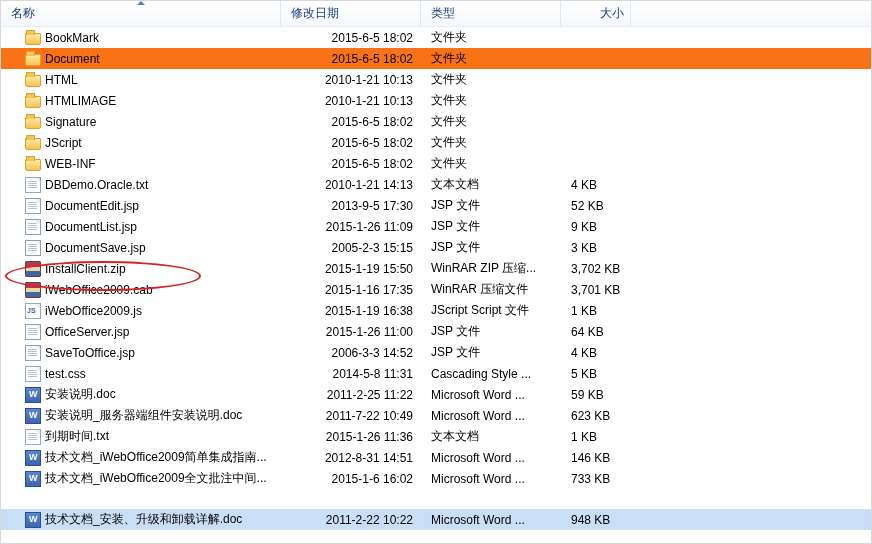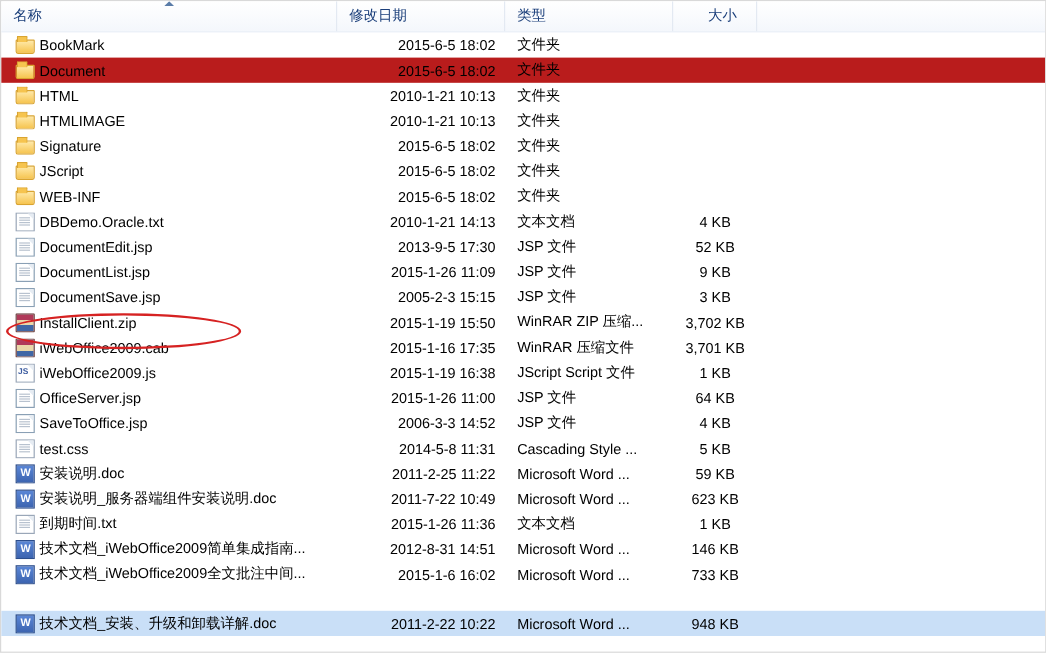--- a/index.html
+++ b/index.html
@@ -25,43 +25,43 @@
     padding: 4px 8px 4px 10px;
     border-right: 1px solid #e3e9f2;
     display: flex;
     align-items: center;
     white-space: nowrap;
     position: relative;
   }
   .col-name { width: 280px; }
   .col-date { width: 140px; text-align: right; }
   .col-type { width: 140px; }
-  .col-size { width: 70px; text-align: center; justify-content: flex-end; padding-right: 16px;}
+  .col-size { width: 70px; text-align: center; justify-content: flex-end; padding-right: 6px;}
   .sort-indicator {
     position: absolute;
     top: 0px;
     left: 50%;
     transform: translateX(-50%);
     width: 0; height: 0;
     border-left: 4px solid transparent;
     border-right: 4px solid transparent;
     border-bottom: 4px solid #5a7ca8;
   }
   .rows { }
   .row {
     display: flex;
     height: 21px;
     align-items: center;
     color: #000;
   }
-  .row.sel-light { background: #b91c1c; }
+  .row.sel-light { background: #f97316; }
   .row.sel-strong { background: #c9dff7; margin-top: 20px; }
   .cell { padding: 0 8px 0 10px; white-space: nowrap; overflow: hidden; text-overflow: ellipsis; }
-  .cell.col-name { display: flex; align-items: center; gap: 4px; padding-left: 12px; }
-  .cell.col-size { text-align: center; padding-right: 10px; }
+  .cell.col-name { display: flex; align-items: center; gap: 4px; padding-left: 24px; }
+  .cell.col-size { text-align: left; padding-right: 10px; }
   .icon { width: 16px; height: 16px; flex: 0 0 16px; display: inline-block; }
   
   .ic-folder {
     background: linear-gradient(to bottom, #ffe9a8 0%, #f6c44f 100%);
     border: 1px solid #d9a431;
     border-radius: 1px 1px 2px 2px;
     position: relative;
     height: 12px;
     margin-top: 3px;
   }

